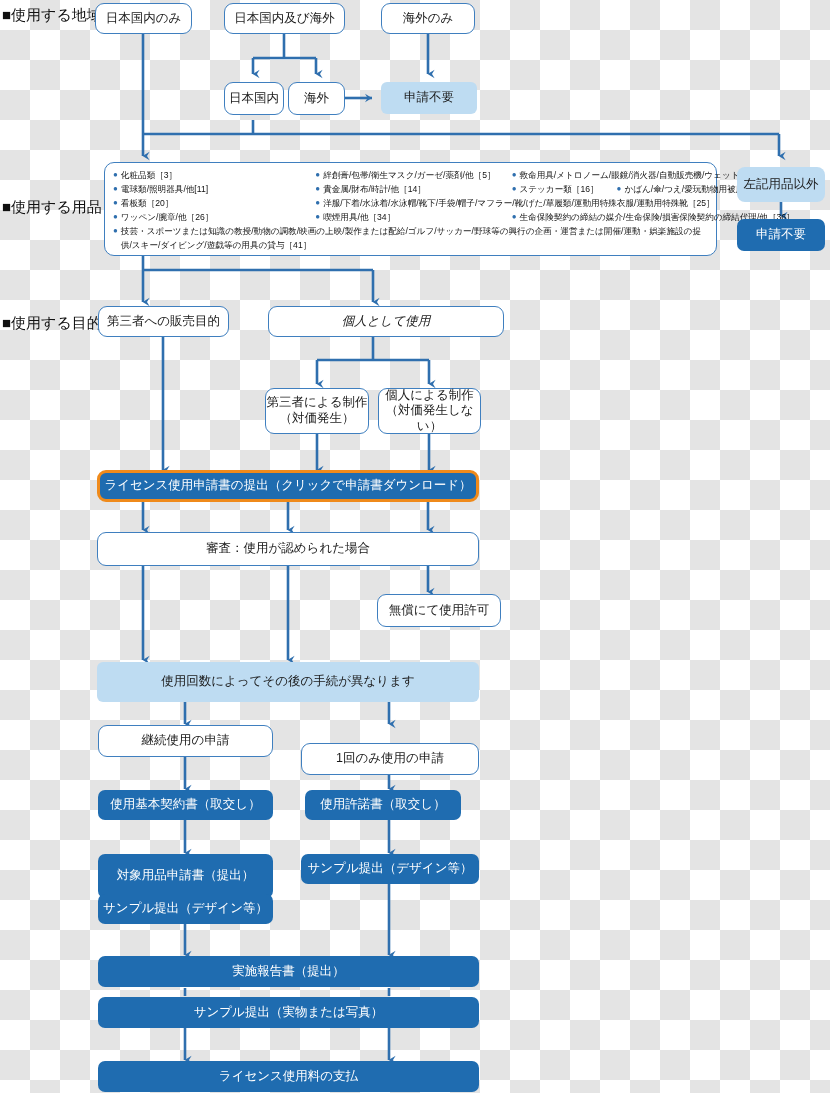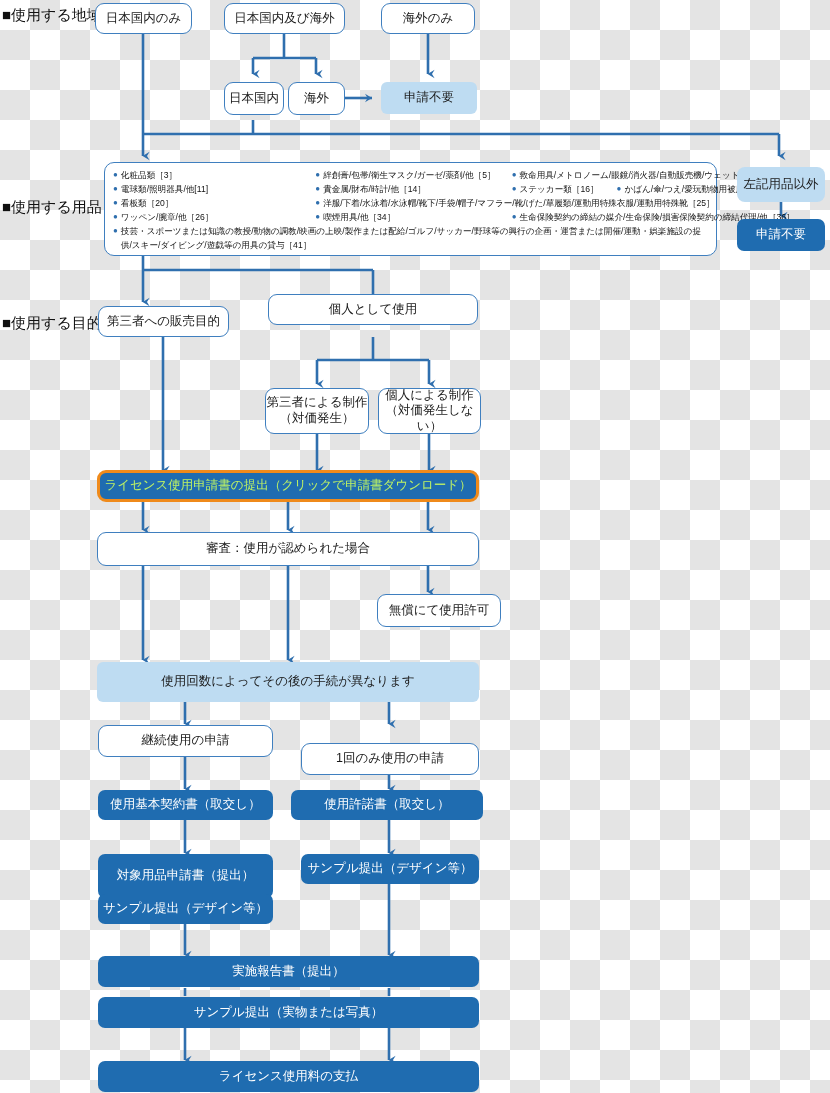--- a/index.html
+++ b/index.html
@@ -54,21 +54,21 @@
     border:none;
     border-radius:7px;
     color:#ffffff;
     font-size:12.5px;
   }
   
   .n-blue-hl{
     background:#1f6cb0;
     border:3px solid #ef8a1b;
     border-radius:9px;
-    color:#bef264;
+    color:#ffffff;
     font-size:12.5px;
     text-align:center;
   }
   .section-label{
     position:absolute;
     font-size:15px;
     color:#111111;
     white-space:nowrap;
     font-weight:400;
   }
@@ -253,40 +253,40 @@
         <span class="bullet">●</span>
         <span class="ltext">技芸・スポーツまたは知識の教授/動物の調教/映画の上映/製作または配給/ゴルフ/サッカー/野球等の興行の企画・運営または開催/運動・娯楽施設の提供/スキー/ダイビング/遊戯等の用具の貸与［41］</span>
       </div>
     </div>
   </div>
 
   <div class="node n-light" style="left:737px;top:167px;width:88px;height:35px;border-radius:8px;">左記用品以外</div>
   <div class="node n-blue" style="left:737px;top:219px;width:88px;height:32px;">申請不要</div>
 
   <div class="node n-white" style="left:98px;top:306px;width:131px;height:31px;">第三者への販売目的</div>
-  <div class="node n-white" style="left:268px;top:294px;width:210px;height:31px;">個人として使用</div>
+  <div class="node n-white" style="left:268px;top:306px;width:236px;height:31px;font-style:italic;">個人として使用</div>
 
   <div class="node n-white" style="left:265px;top:388px;width:104px;height:46px;">第三者による制作
 （対価発生）</div>
   <div class="node n-white" style="left:378px;top:388px;width:103px;height:46px;">個人による制作
 （対価発生しない）</div>
 
   <div class="node n-blue-hl" style="left:97px;top:470px;width:382px;height:32px;">ライセンス使用申請書の提出（クリックで申請書ダウンロード）</div>
 
   <div class="node n-white" style="left:97px;top:532px;width:382px;height:34px;">審査：使用が認められた場合</div>
 
   <div class="node n-white" style="left:377px;top:594px;width:124px;height:33px;">無償にて使用許可</div>
 
   <div class="node n-light" style="left:97px;top:662px;width:382px;height:40px;">使用回数によってその後の手続が異なります</div>
 
   <div class="node n-white" style="left:98px;top:725px;width:175px;height:32px;">継続使用の申請</div>
   <div class="node n-white" style="left:301px;top:725px;width:178px;height:32px;margin-top:18px;">1回のみ使用の申請</div>
 
   <div class="node n-blue" style="left:98px;top:790px;width:175px;height:30px;">使用基本契約書（取交し）</div>
-  <div class="node n-blue" style="left:291px;top:790px;width:192px;height:30px;font-family:Liberation Serif, serif;">使用許諾書（取交し）</div>
+  <div class="node n-blue" style="left:305px;top:790px;width:156px;height:30px;font-family:Liberation Serif, serif;">使用許諾書（取交し）</div>
 
   <div class="node n-blue" style="left:98px;top:854px;width:175px;height:44px;">対象用品申請書（提出）</div>
   <div class="node n-blue" style="left:301px;top:854px;width:178px;height:30px;">サンプル提出（デザイン等）</div>
 
   <div class="node n-blue" style="left:98px;top:894px;width:175px;height:30px;">サンプル提出（デザイン等）</div>
 
   <div class="node n-blue" style="left:98px;top:956px;width:381px;height:31px;">実施報告書（提出）</div>
 
   <div class="node n-blue" style="left:98px;top:997px;width:381px;height:31px;">サンプル提出（実物または写真）</div>
 

